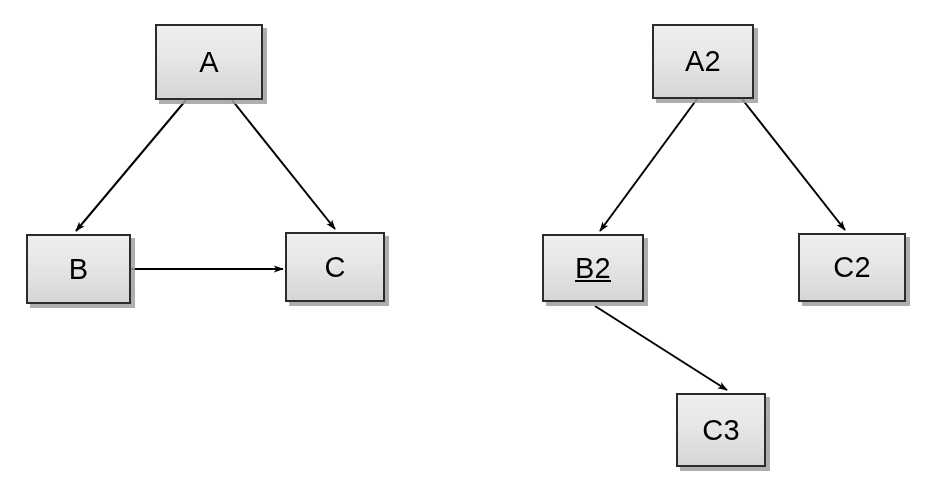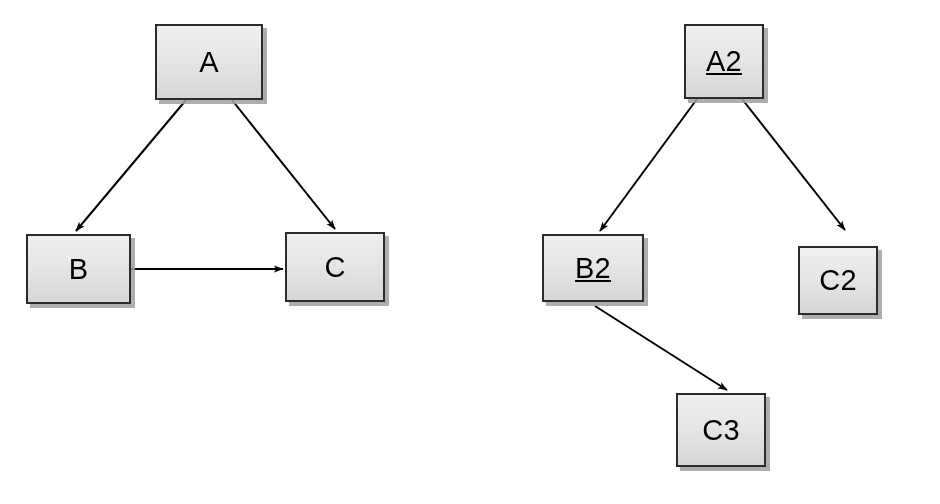--- a/index.html
+++ b/index.html
@@ -69,27 +69,27 @@
   <div id="nodes-group">
       <div class="node" style="left: 155px; top: 24px; width: 108px; height: 76px;">
         <span class="node-label">A</span>
       </div>
       <div class="node" style="left: 26px; top: 234px; width: 105px; height: 70px;">
         <span class="node-label">B</span>
       </div>
       <div class="node" style="left: 285px; top: 232px; width: 100px; height: 70px;">
         <span class="node-label">C</span>
       </div>
-      <div class="node" style="left: 684px; top: 24px; width: 80px; height: 75px; text-decoration: underline;">
+      <div class="node" style="left: 652px; top: 24px; width: 102px; height: 75px;">
         <span class="node-label">A2</span>
       </div>
       <div class="node" style="left: 542px; top: 234px; width: 102px; height: 68px; text-decoration: underline;">
         <span class="node-label">B2</span>
       </div>
-      <div class="node" style="left: 798px; top: 246px; width: 80px; height: 69px;">
+      <div class="node" style="left: 798px; top: 233px; width: 108px; height: 69px;">
         <span class="node-label">C2</span>
       </div>
       <div class="node" style="left: 676px; top: 393px; width: 90px; height: 74px;">
         <span class="node-label">C3</span>
       </div>
     </div>
 
 </div>
 
 </body></html>

